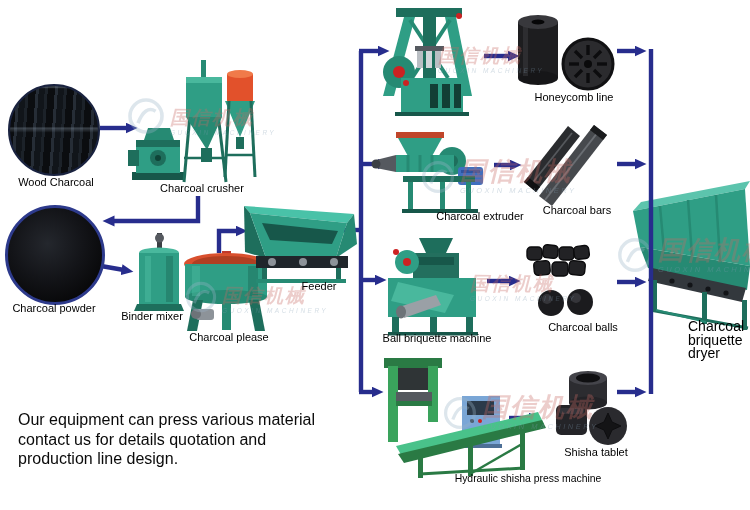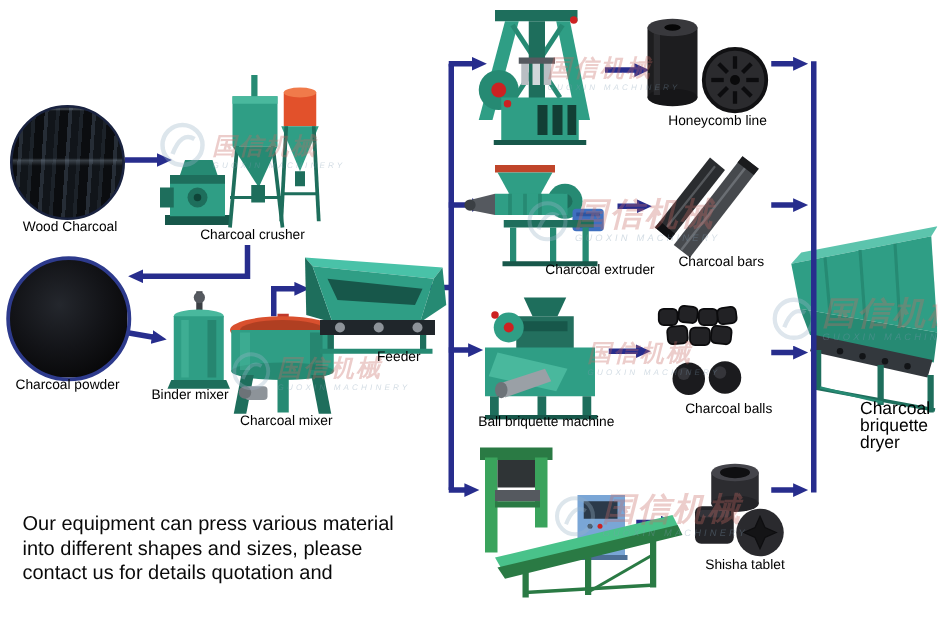--- a/index.html
+++ b/index.html
@@ -377,29 +377,30 @@
       <path d="M617,164 L637,164" marker-end="url(#ah2)"></path>
       <path d="M617,282 L637,282" marker-end="url(#ah2)"></path>
       <path d="M617,392 L637,392" marker-end="url(#ah2)"></path>
     </g>
   </svg>
 
   <div class="lbl" style="left:6px;top:176px;width:100px">Wood Charcoal</div>
   <div class="lbl" style="left:148px;top:182px;width:108px">Charcoal crusher</div>
   <div class="lbl" style="left:2px;top:302px;width:104px">Charcoal powder</div>
   <div class="lbl" style="left:112px;top:310px;width:80px">Binder mixer</div>
-  <div class="lbl" style="left:184px;top:331px;width:90px">Charcoal mixer</div>
+  <div class="lbl" style="left:184px;top:331px;width:90px">Charcoal please</div>
   <div class="lbl" style="left:292px;top:280px;width:54px">Feeder</div>
   <div class="lbl" style="left:518px;top:91px;width:112px">Honeycomb line</div>
   <div class="lbl" style="left:426px;top:210px;width:108px">Charcoal extruder</div>
   <div class="lbl" style="left:532px;top:204px;width:90px">Charcoal bars</div>
   <div class="lbl" style="left:372px;top:332px;width:130px">Ball briquette machine</div>
   <div class="lbl" style="left:538px;top:321px;width:90px">Charcoal balls</div>
+  <div class="lbl small" style="left:436px;top:473px;width:184px">Hydraulic shisha press machine</div>
   <div class="lbl" style="left:553px;top:446px;width:86px">Shisha tablet</div>
   <div class="lbl wrap" style="left:688px;top:320px;width:60px">Charcoal briquette dryer</div>
 
   <div class="desc">
     <div>Our equipment can press various material</div>
-    <div>into different shapes and sizes, please</div>
     <div>contact us for details quotation and</div>
+    <div>production line design.</div>
   </div>
 
 </div>
 
 </body></html>

